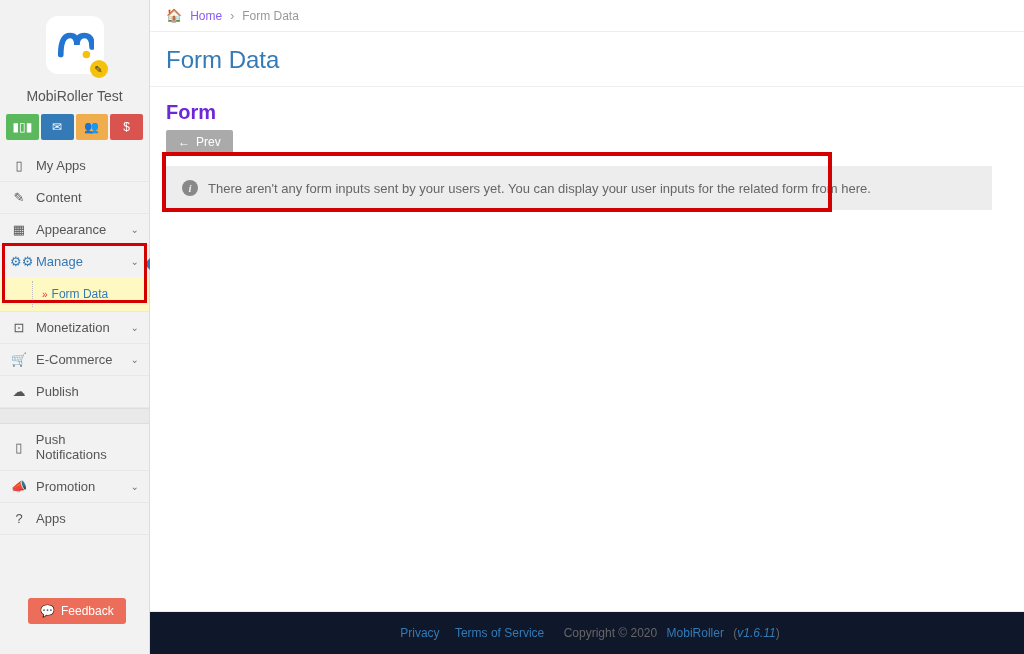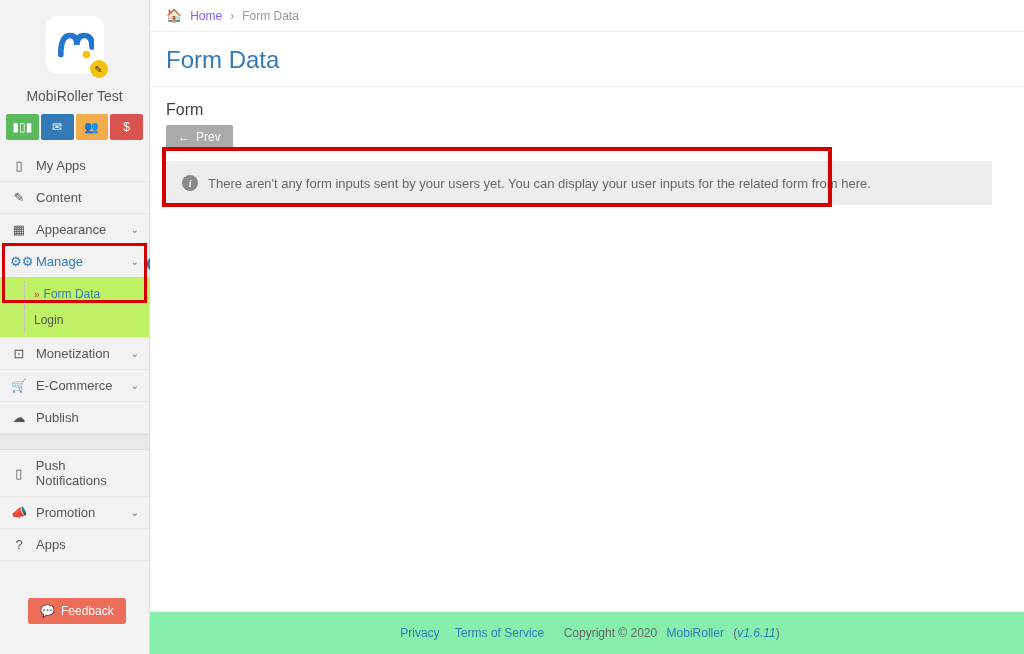--- a/index.html
+++ b/index.html
@@ -17,47 +17,47 @@
 .bg-green { background: #5cb85c; }
 .bg-blue  { background: #337ab7; }
 .bg-orange{ background: #f0ad4e; }
 .bg-red   { background: #d9534f; }
 
 .nav { list-style: none; }
 .nav > li { border-bottom: 1px solid #e8e8e8; }
 .nav > li > a { display: flex; align-items: center; padding: 8px 10px; font-size: 13px; color: #555; text-decoration: none; position: relative; }
 .nav > li > a .ico { width: 18px; text-align: center; margin-right: 8px; font-size: 13px; color: #555; }
 .nav > li > a .chev { position: absolute; right: 10px; font-size: 10px; color: #777; }
-.nav .sub { list-style: none; background: #bef264; padding: 4px 4px; }
+.nav .sub { list-style: none; background: #fef9c3; padding: 4px 12px; }
 .nav .sub li a { display: block; padding: 6px 8px 6px 30px; font-size: 12px; color: #555; text-decoration: none; position: relative; }
 .nav .sub li a::before { content: ""; position: absolute; left: 20px; top: 0; bottom: 0; border-left: 1px dotted #bbb; }
 .nav .sub li.active a { color: #337ab7; }
 .nav .sub li.active a .arrow-red { color: #d33; margin-right: 4px; font-size: 10px; display: inline-block; }
 .nav li.active-parent > a { color: #337ab7; }
 .nav li.active-parent { position: relative; }
 .nav li.active-parent::after { content: ""; position: absolute; right: -1px; top: 12px; width: 0; height: 0; border-top: 6px solid transparent; border-bottom: 6px solid transparent; border-right: 6px solid #337ab7; }
 .highlight-box-1 { position: absolute; top: 243px; left: 2px; width: 145px; height: 60px; border: 3px solid #d40000; pointer-events: none; z-index: 50; }
 
 .nav-gap { height: 16px; background: #e9e9e9; border-top: 1px solid #ddd; border-bottom: 1px solid #ddd; }
 
 .feedback-btn { position: absolute; left: 28px; bottom: 30px; background: #ec6d59; color: #fff; padding: 6px 12px; border-radius: 3px; font-size: 12px; display: flex; align-items: center; gap: 6px; }
 
 .main { position: absolute; left: 150px; top: 0; right: 0; bottom: 0; background: #fff; }
 .crumbs { padding: 8px 16px; font-size: 12px; color: #999; display: flex; align-items: center; gap: 8px; border-bottom: 1px solid #eee; }
 .crumbs a { color: #8b5cf6; text-decoration: none; }
 .crumbs .home-ico { color: #555; font-size: 13px; }
 .page-title { padding: 14px 16px 12px; font-size: 24px; color: #337ab7; font-weight: 400; border-bottom: 1px solid #eee; }
-.section-title { padding: 14px 16px 6px; font-size: 16px; color: #404040; font-weight: 400; }
+.section-title { padding: 14px 16px 6px; font-size: 20px; color: #6d28d9; font-weight: 700; }
 .prev-btn { display: inline-flex; align-items: center; gap: 6px; margin: 0 16px 12px; background: #aaa; color: #fff; font-size: 12px; padding: 5px 12px; border-radius: 2px; }
 .info-box-wrap { position: relative; margin: 0 16px; }
 .info-box { background: #ededed; padding: 14px 16px; font-size: 13px; color: #666; display: flex; align-items: center; gap: 10px; width: 826px; }
 .info-box .info-ico { font-size: 16px; background: #888; color: #ededed; width: 16px; height: 16px; border-radius: 50%; display: inline-flex; align-items: center; justify-content: center; font-style: italic; font-weight: bold; font-size: 11px; font-family: Georgia, serif; }
 .highlight-box-2 { position: absolute; top: -14px; left: -4px; width: 670px; height: 60px; border: 4px solid #d40000; pointer-events: none; z-index: 50; }
 
-.footer { position: absolute; left: 150px; right: 0; bottom: 0; text-align: center; font-size: 12px; color: #666; padding: 14px 0; border-top: 1px solid #eee; background: #86efac; }
+.footer { position: absolute; left: 150px; right: 0; bottom: 0; text-align: center; font-size: 12px; color: #666; padding: 14px 0; border-top: 1px solid #eee; background: #0f172a; }
 .footer a { color: #337ab7; text-decoration: none; margin: 0 6px; }
 .footer .ver { color: #337ab7; font-style: italic; }
 </style>
 </head>
 <body>
 
 <div class="sidebar">
   <div class="logo-wrap">
     <div class="logo">
       <svg viewBox="0 0 40 40">
@@ -107,23 +107,20 @@
     <li class="active-parent">
       <a>
           <span class="ico" style="color:#337ab7">⚙⚙</span>
           <span>Manage</span>
           <span class="chev">⌄</span>
         </a>
       <ul class="sub">
         <li class="active">
             <a><span class="arrow-red">»</span><span>Form Data</span></a>
           </li>
-        <li>
-            <a><span>Login</span></a>
-          </li>
       </ul>
     </li>
     <li>
         <a>
           <span class="ico">⊡</span>
           <span>Monetization</span>
           <span class="chev">⌄</span>
         </a>
       </li>
     <li>

